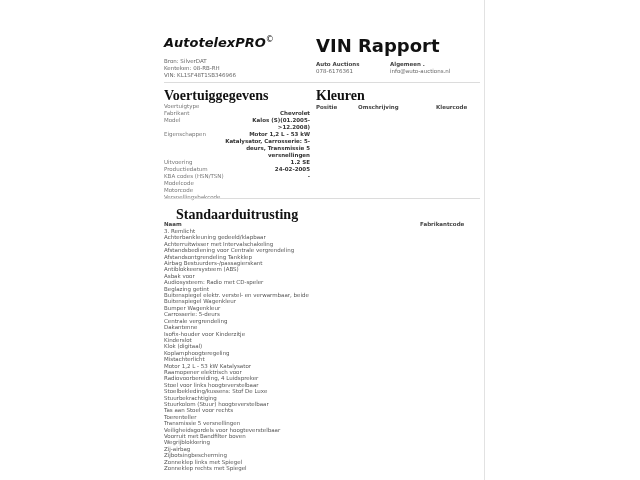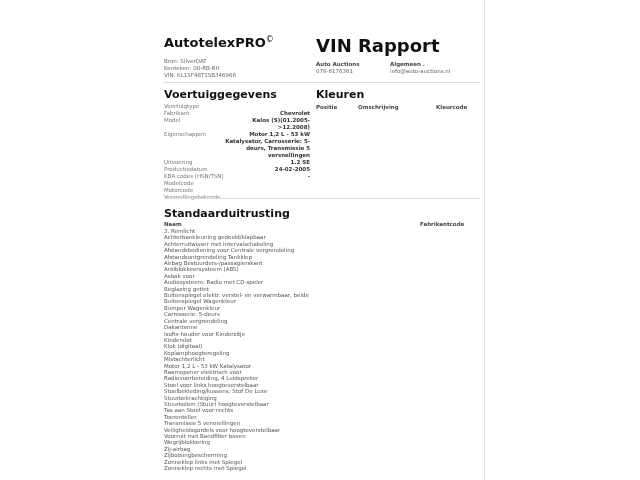--- a/index.html
+++ b/index.html
@@ -1,27 +1,27 @@
 <!DOCTYPE html>
 <html><head>
 <meta charset="utf-8">
 <style>
   html, body { margin: 0; padding: 0; }
   body {
     width: 640px; height: 480px; background: #ffffff; position: relative; overflow: hidden;
     font-family: "DejaVu Sans", sans-serif; color: #333;
   }
   .page-edge { position: absolute; left: 484px; top: 0; width: 1px; height: 480px; background: #e2e2e2; }
-  .title-logo { position: absolute; left: 164px; top: 35px; font-size: 13px; font-weight: bold; color: #111; }
+  .title-logo { position: absolute; left: 164px; top: 35px; font-size: 13px; font-weight: bold; color: #111; font-style: italic; }
   .title-logo sup { font-size: 8px; font-weight: normal; }
   .title-vin { position: absolute; left: 316px; top: 35px; font-size: 18px; font-weight: bold; color: #111; }
   .meta { position: absolute; font-size: 5.5px; line-height: 7px; color: #666; }
   .meta .strong { font-weight: bold; color: #444; }
   .rule { position: absolute; left: 164px; width: 316px; height: 1px; background: #dcdcdc; }
-  .section-title { position: absolute; font-size: 11px; font-weight: bold; color: #111; }
+  .section-title { position: absolute; font-size: 14px; font-weight: bold; color: #111; font-family: Liberation Serif, serif; }
   .veh { position: absolute; left: 164px; top: 103px; width: 146px; font-size: 5.5px; line-height: 7px; }
   .veh .row { display: flex; justify-content: space-between; }
   .veh .lbl { color: #777; white-space: nowrap; }
   .veh .val { color: #333; font-weight: bold; text-align: right; }
   .kl-head { position: absolute; top: 104px; font-size: 5.5px; font-weight: bold; color: #444; }
   .eq-head { position: absolute; top: 221px; font-size: 5.5px; font-weight: bold; color: #444; }
   .eq-list { position: absolute; left: 164px; top: 228px; font-size: 5.5px; line-height: 6.4px; color: #555; }
   .eq-list div { white-space: nowrap; }
 </style>
 </head>
@@ -95,21 +95,21 @@
       <span class="val"></span>
     </div>
 </div>
 
 <div class="kl-head" style="left:316px;">Positie</div>
 <div class="kl-head" style="left:358px;">Omschrijving</div>
 <div class="kl-head" style="left:436px;">Kleurcode</div>
 
 <div class="rule" style="top:198px;"></div>
 
-<div class="section-title" style="left:164px; top:207px;">Standaarduitrusting</div>
+<div class="section-title" style="left:176px; top:207px;">Standaarduitrusting</div>
 <div class="eq-head" style="left:164px;">Naam</div>
 <div class="eq-head" style="left:420px;">Fabrikantcode</div>
 
 <div class="eq-list" id="eq-list">
     <div>3. Remlicht</div>
     <div>Achterbankleuning gedeeld/klapbaar</div>
     <div>Achterruitwisser met Intervalschakeling</div>
     <div>Afstandsbediening voor Centrale vergrendeling</div>
     <div>Afstandsontgrendeling Tankklep</div>
     <div>Airbag Bestuurders-/passagierskant</div>

